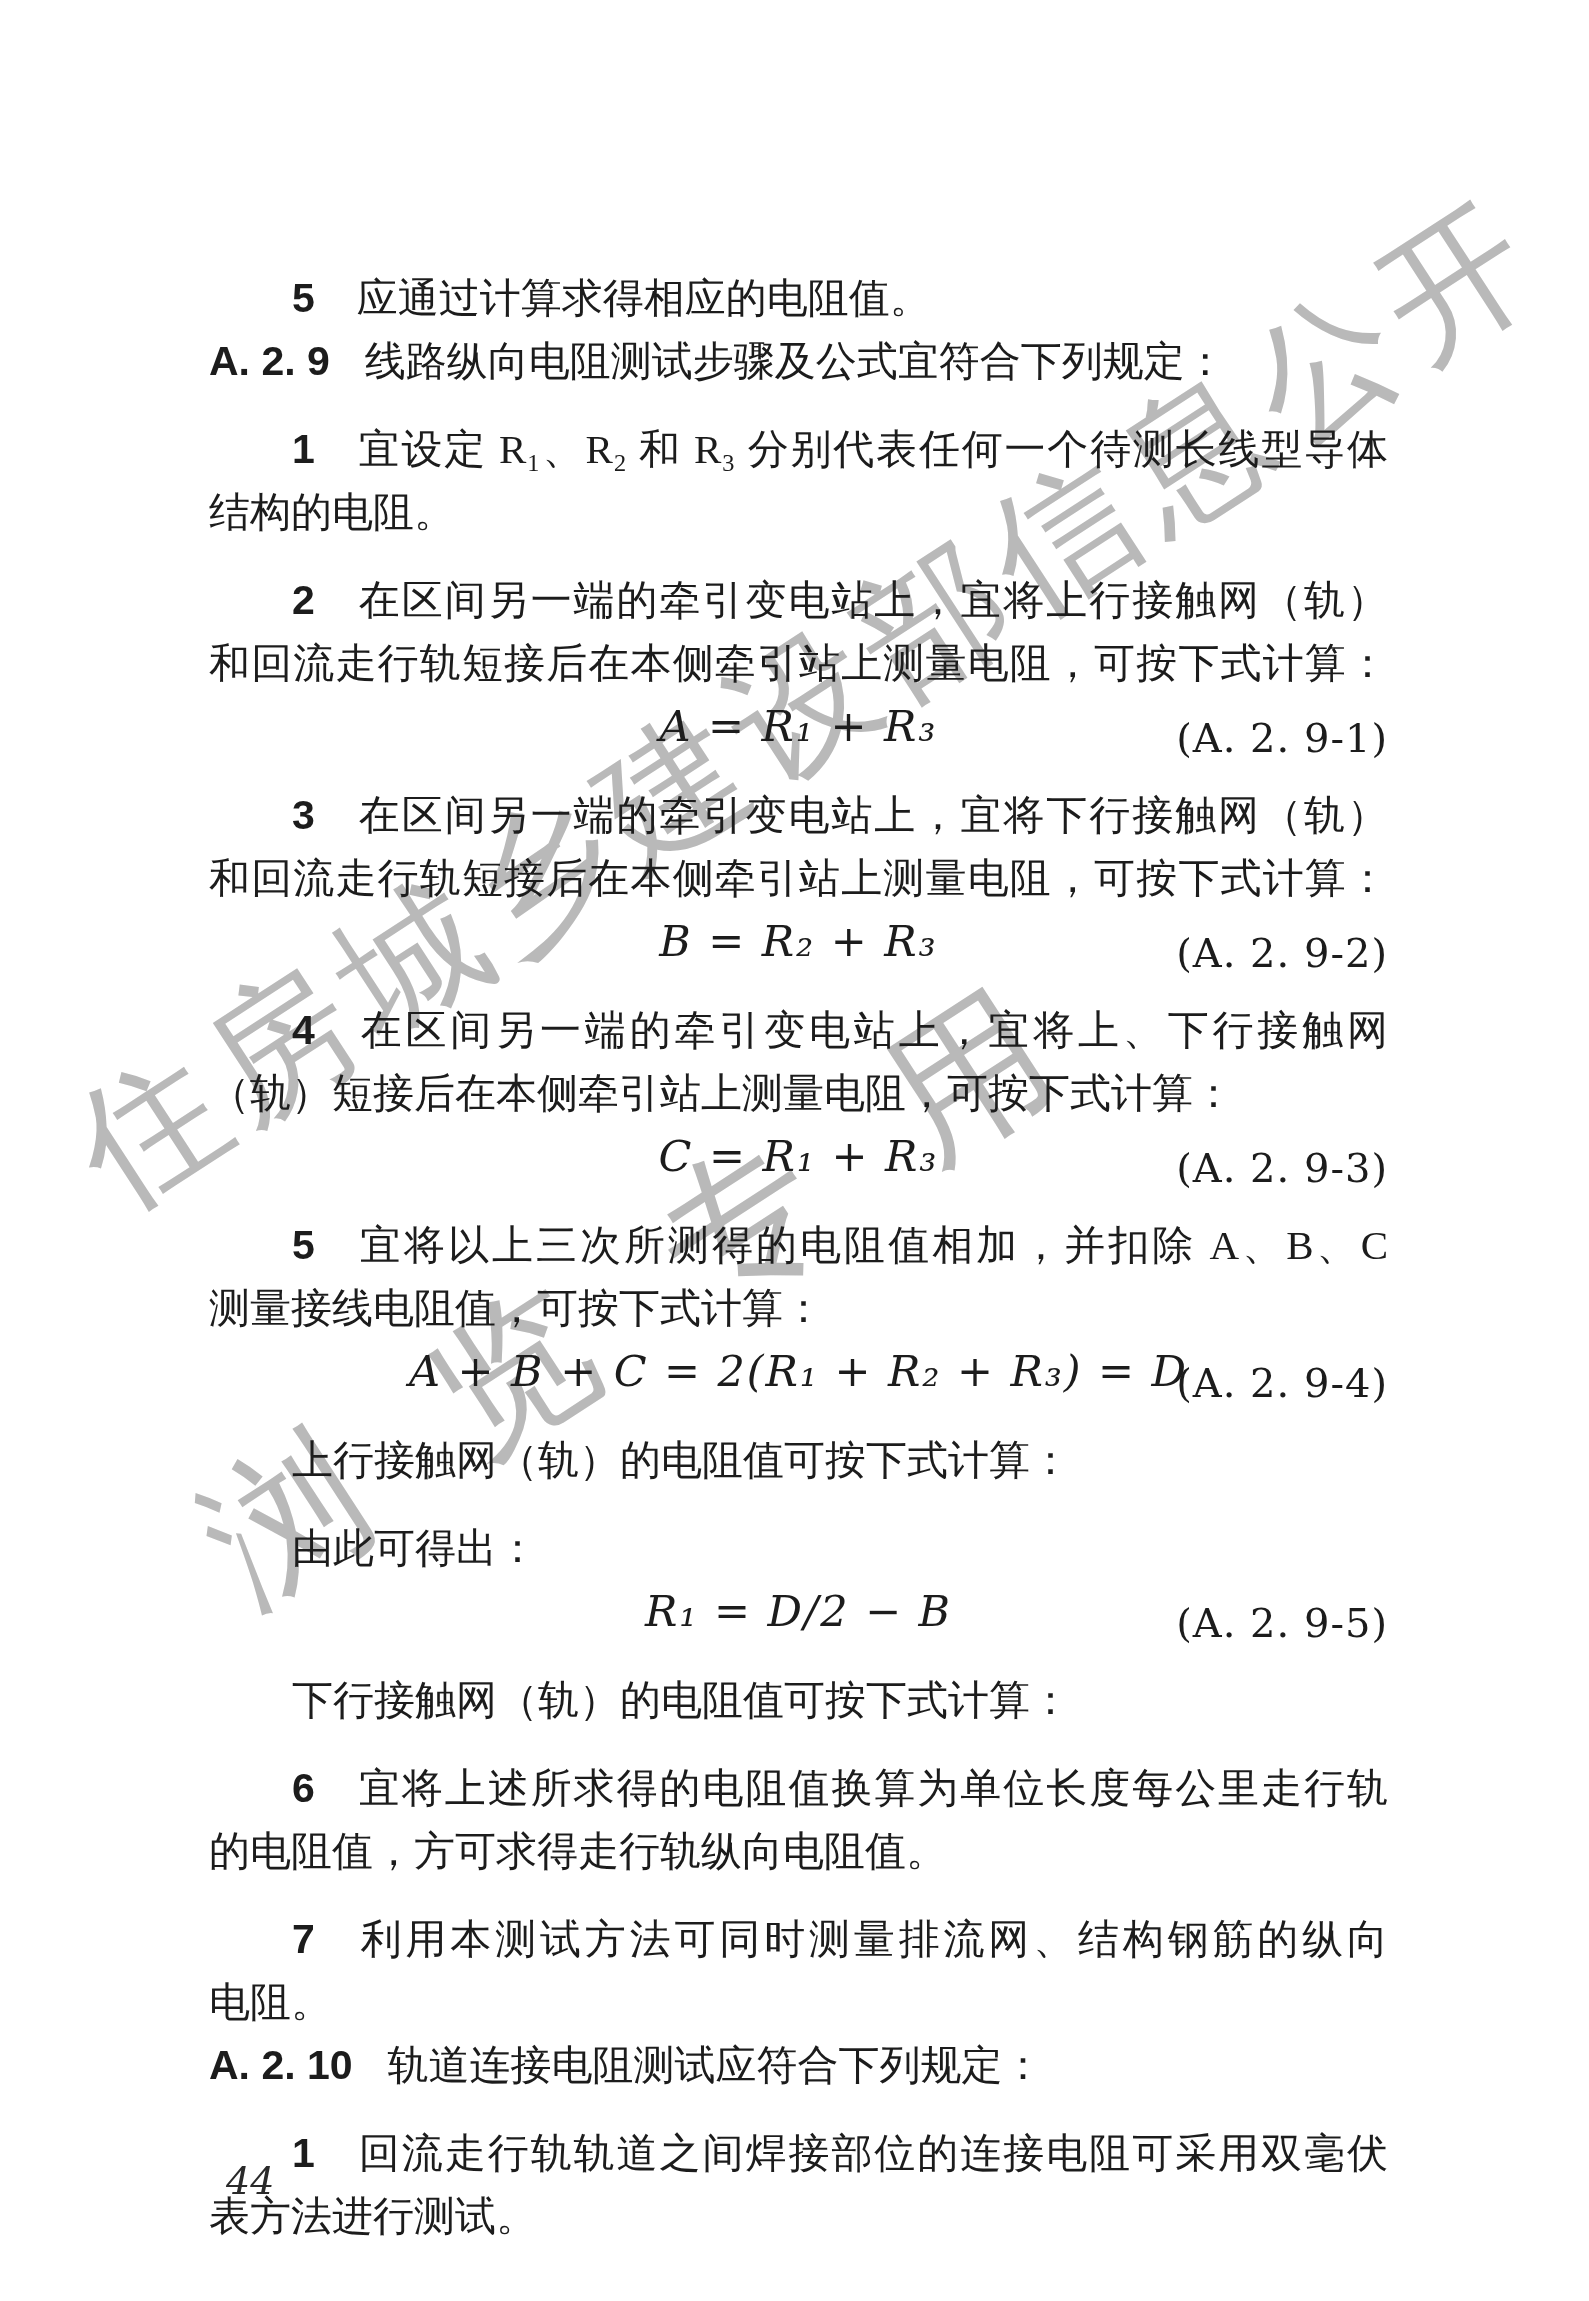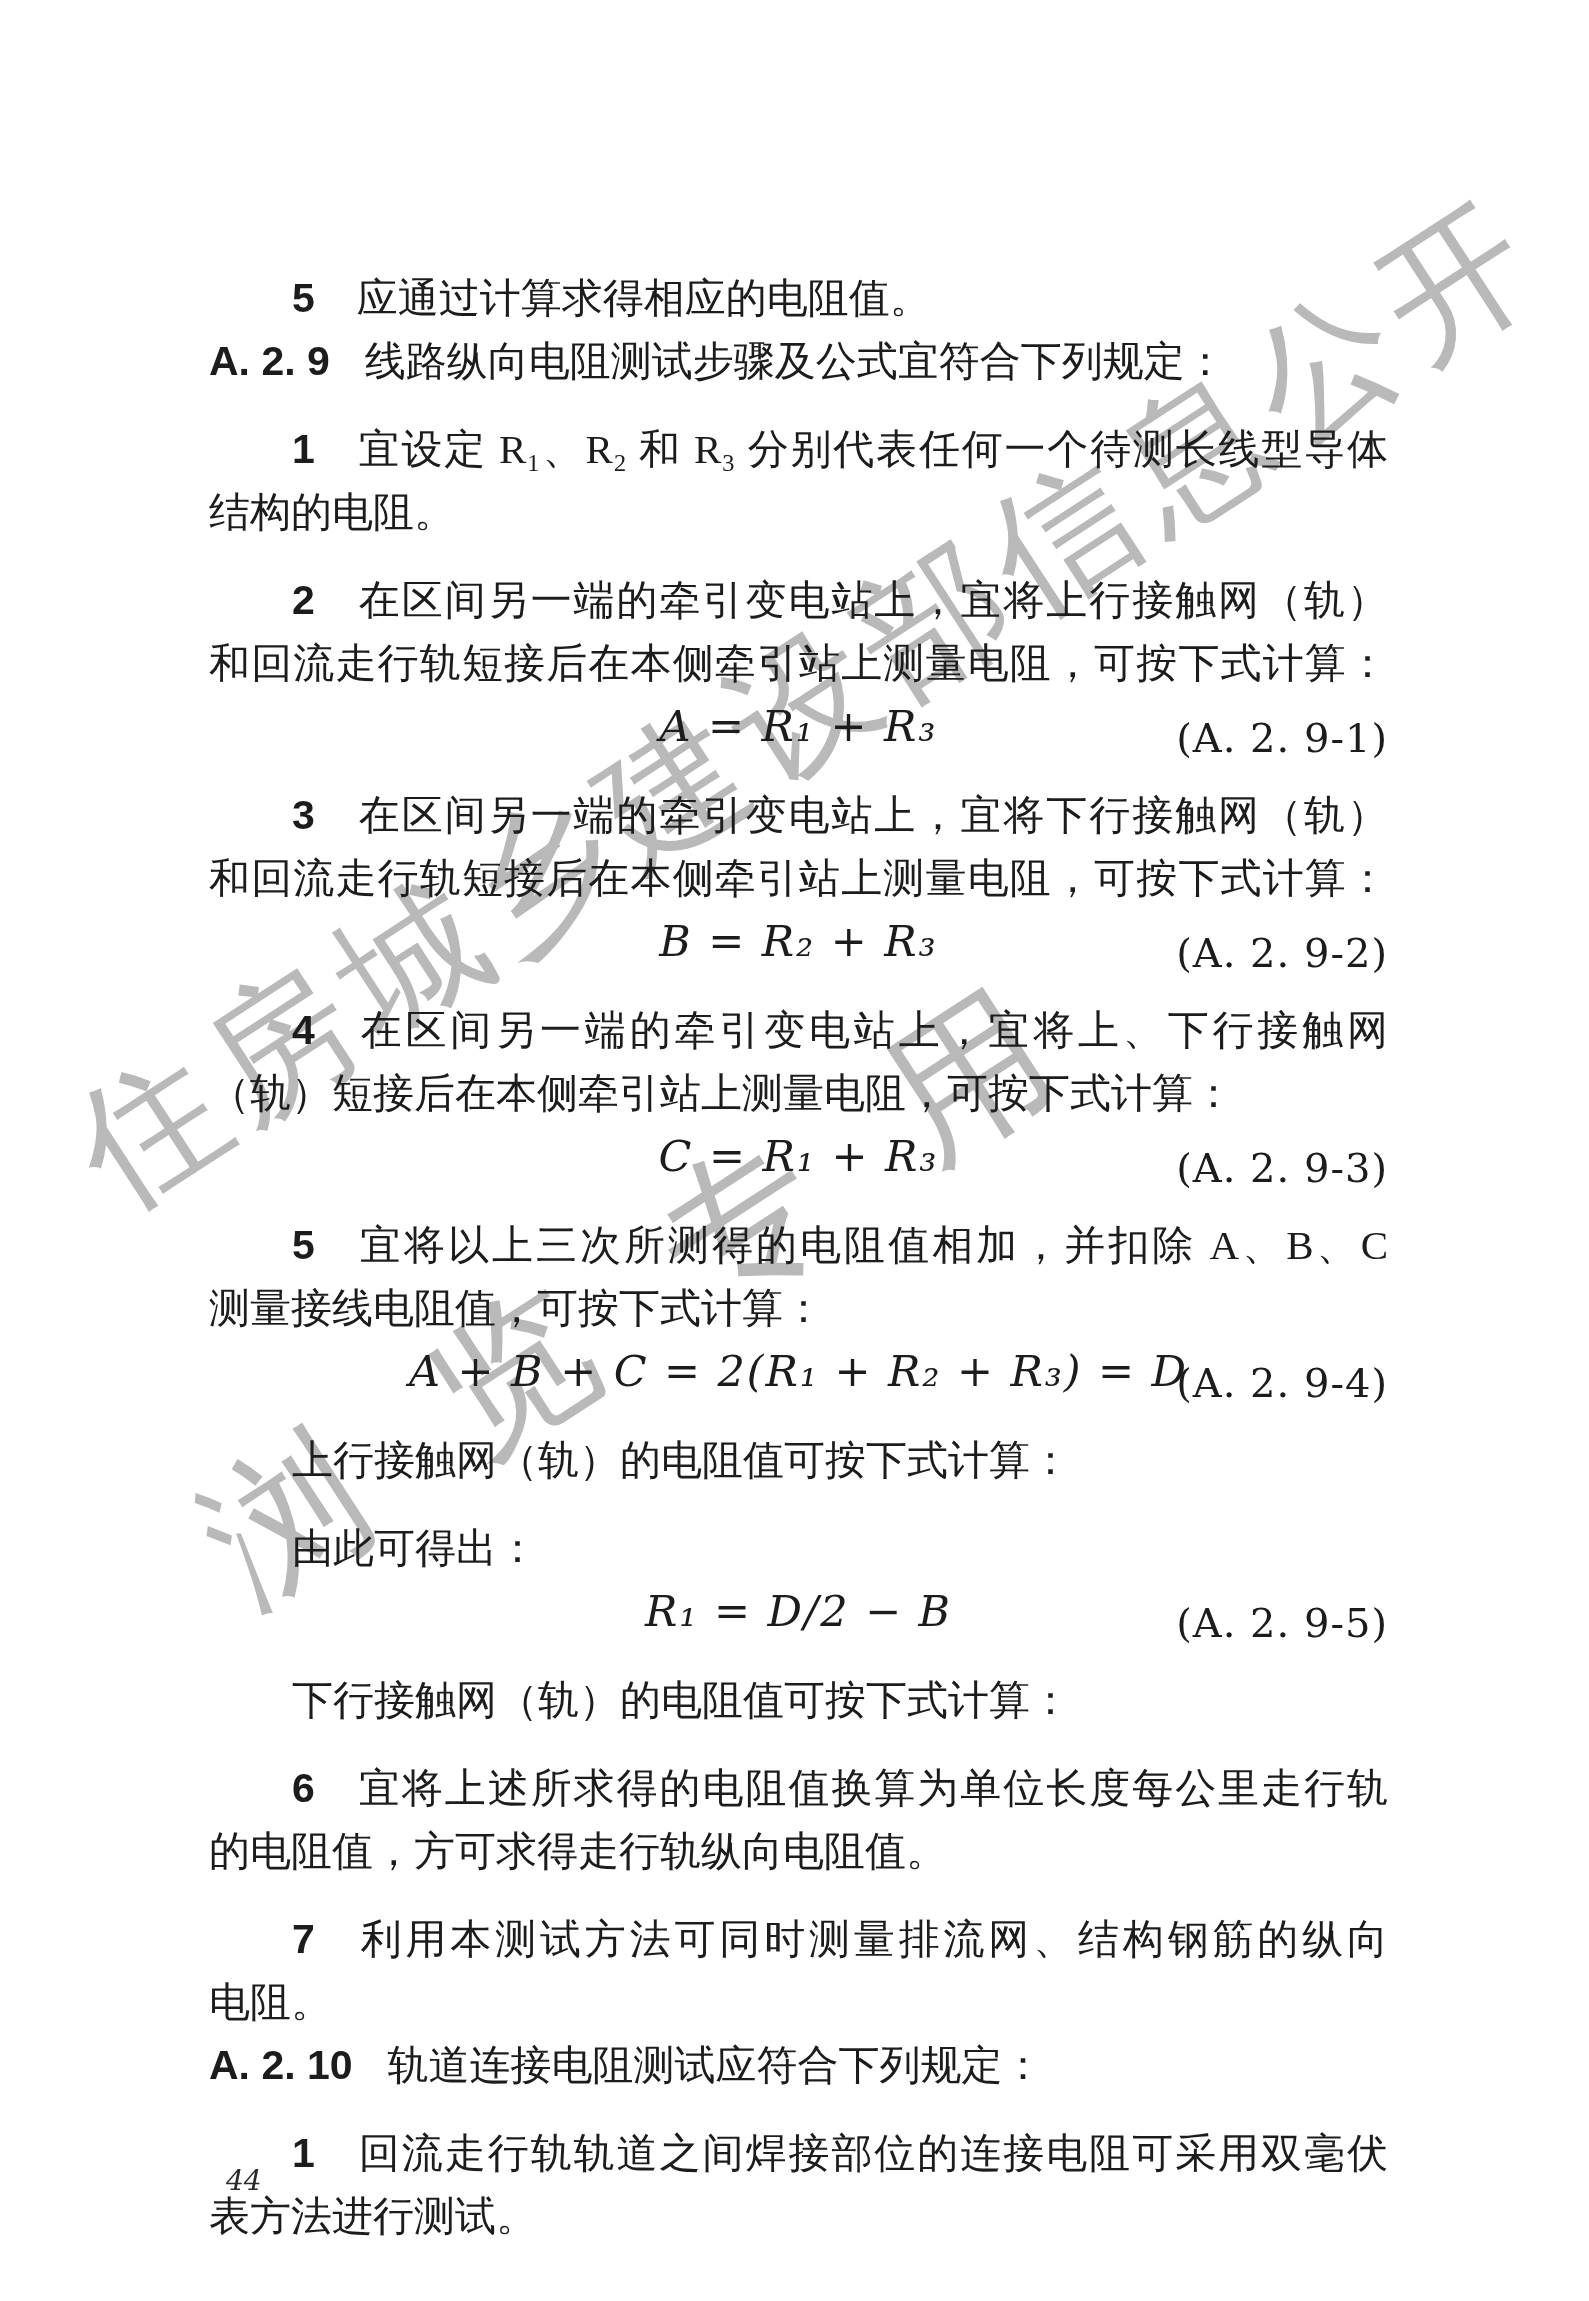--- a/index.html
+++ b/index.html
@@ -39,21 +39,21 @@
     font-size:43px;
     text-align:right;
   }
   .eqno{
     position:absolute;right:0;top:12px;font-style:normal;
     font-size:40px;letter-spacing:1px;line-height:inherit;
     font-family:"DejaVu Serif","Liberation Serif",serif;
   }
   .pageno{
     position:absolute;z-index:1;left:226px;top:2150px;
-    font-size:28px;font-style:italic;line-height:62px;
+    font-size:38px;font-style:italic;line-height:62px;
     font-family:"DejaVu Serif","Liberation Serif",serif;color:#2a2a2a;
   }
 </style>
 </head>
 <body>
 
 <div class="watermark">
   <div class="wm wm1">住房城乡建设部信息公开</div>
   <div class="wm wm2">浏览专用</div>
 </div>

